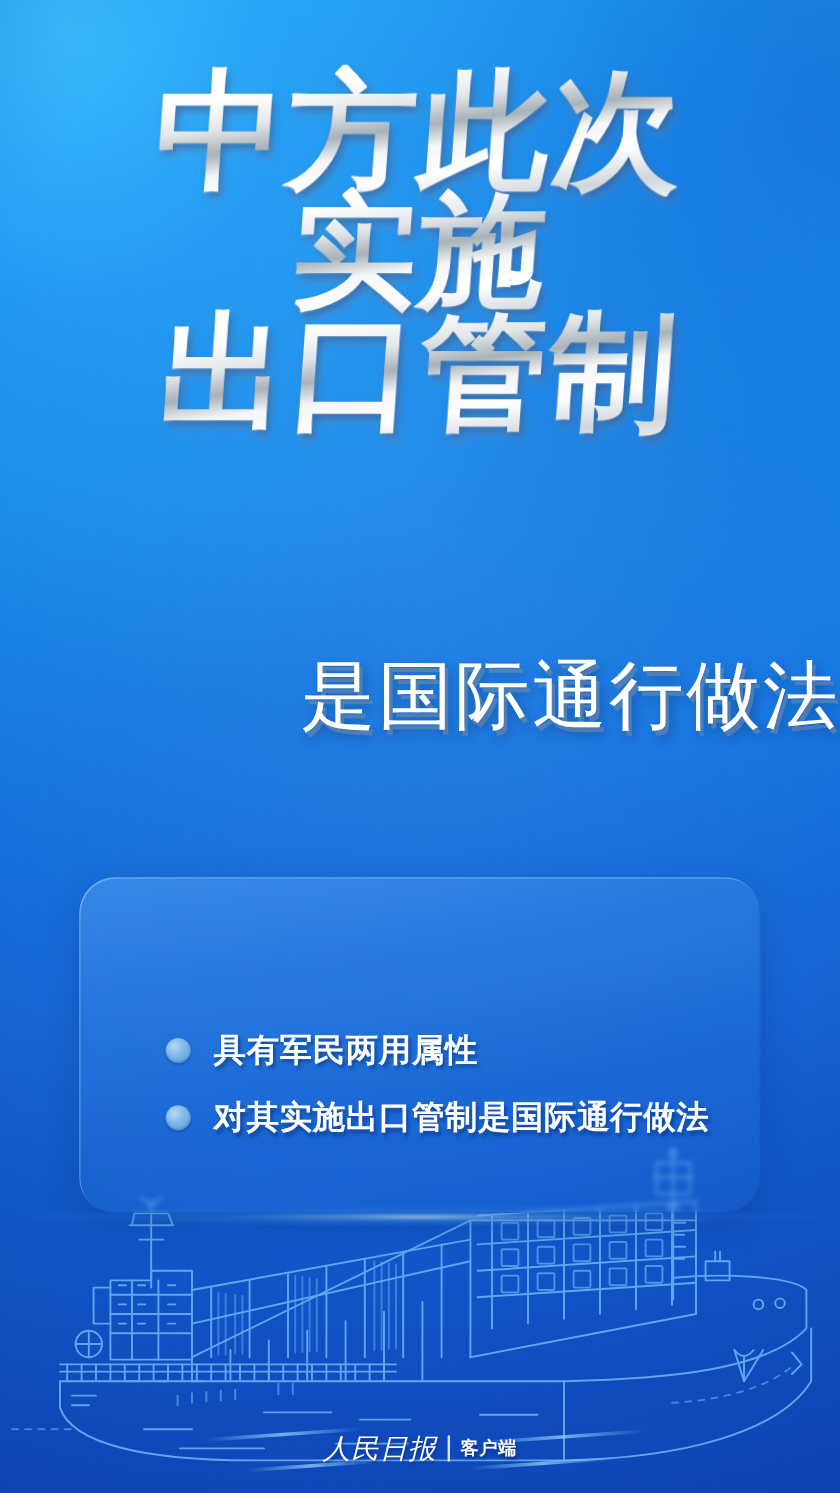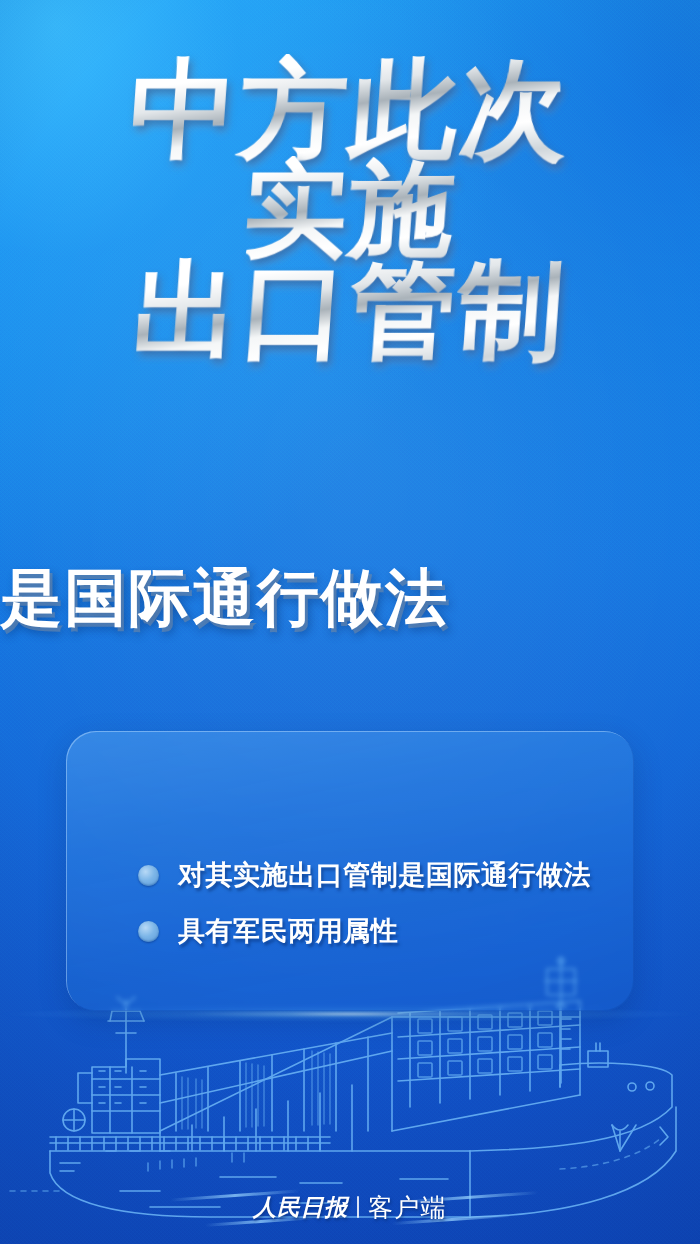--- a/index.html
+++ b/index.html
@@ -67,28 +67,27 @@
     -webkit-text-fill-color:transparent;
     filter:drop-shadow(3px 5px 4px rgba(4,36,96,.48)) drop-shadow(0 1px 0 rgba(255,255,255,.55));
     transform:skewX(-4deg);
   }
   .hl-1{font-size:108px;}
   .hl-2{font-size:104px;margin-top:-8px;}
   .hl-3{font-size:106px;margin-top:-6px;}
 
   .subhead{
     position:absolute;left:0;right:0;top:538px;
-    text-align:left;z-index:6;
-    font-size:62px;font-weight:700;
+    text-align:right;z-index:6;
+    font-size:62px;font-weight:400;
     letter-spacing:.035em;
     color:#ffffff;
     text-shadow:
       3px 4px 0 rgba(120,140,165,.55),
       4px 6px 10px rgba(5,35,95,.45);
-    margin-top: 18px;
   }
 
   
   .card{
     position:absolute;
     left:66px;top:731px;width:568px;height:280px;
     border-radius:30px;
     z-index:5;
     background:linear-gradient(168deg,
         rgba(126,196,255,0.30) 0%,
@@ -154,31 +153,31 @@
     position:absolute;height:3px;border-radius:2px;
     background:linear-gradient(90deg, rgba(120,190,255,0) 0%, rgba(150,210,255,.75) 50%, rgba(120,190,255,0) 100%);
   }
   .fs1{left:170px;top:10px;width:130px;transform:rotate(-4deg);}
   .fs2{left:398px;top:12px;width:140px;transform:rotate(-4deg);}
   .fs3{left:205px;top:36px;width:110px;transform:rotate(-4deg);}
   .fs4{left:392px;top:34px;width:120px;transform:rotate(-4deg);}
   .brand{
     position:relative;z-index:2;
     font-family:"DejaVu Serif","Liberation Serif",serif;
-    font-size:23px;font-weight:700;color:#ffffff;font-style:italic;
+    font-size:23px;font-weight:400;color:#ffffff;font-style:italic;
     letter-spacing:.03em;
     text-shadow:1px 2px 3px rgba(6,38,100,.6);
   }
   .bsep{
     position:relative;z-index:2;
     width:2px;height:22px;background:rgba(255,255,255,.85);border-radius:1px;
   }
   .bapp{
     position:relative;z-index:2;
-    font-size:25px;font-weight:400;color:#ffffff;letter-spacing:.05em;
+    font-size:15px;font-weight:700;color:#ffffff;letter-spacing:.05em;
     text-shadow:1px 2px 3px rgba(6,38,100,.6);
   }
 </style>
 </head>
 <body>
 
 <div class="poster">
 
   <div class="texture"></div>
   <div class="vignette"></div>
@@ -297,26 +296,26 @@
     </svg>
   </div>
 
   <div class="horizon"></div>
 
   <div class="card">
     <div class="bullets">
 
       <div class="bullet">
         <span class="dot"></span>
-        <span class="btext"><span>对其实施出口管制是</span><span class="strong">国际通行做法</span></span>
+        <span class="btext"><span>具有</span><span class="strong">军民两用属性</span></span>
       </div>
 
       <div class="bullet">
         <span class="dot"></span>
-        <span class="btext"><span>具有</span><span class="strong">军民两用属性</span></span>
+        <span class="btext"><span>对其实施出口管制是</span><span class="strong">国际通行做法</span></span>
       </div>
 
     </div>
   </div>
 
   <div class="footer">
     <div class="fstreak">
       <i class="fs1"></i>
         <i class="fs2"></i>
         <i class="fs3"></i>

